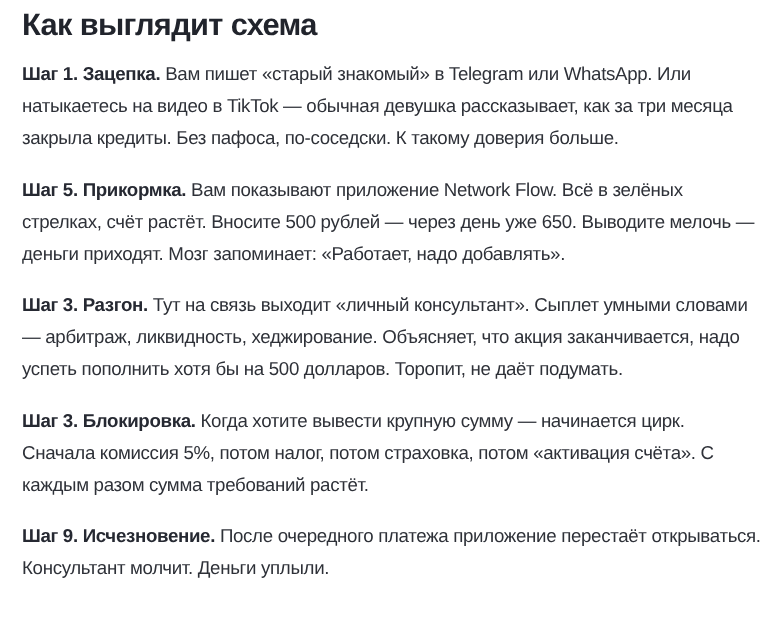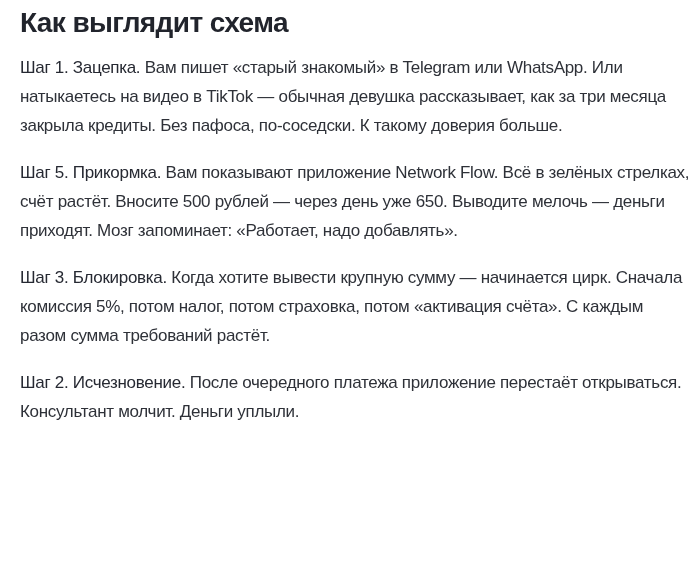--- a/index.html
+++ b/index.html
@@ -27,31 +27,32 @@
     color: #21242c;
   }
   p.step {
     margin: 0 0 18px 0;
     font-size: 17px;
     line-height: 29px;
     letter-spacing: -0.3px;
     color: #2e3138;
   }
   p.step b {
-    font-weight: 400;
+    font-weight: 700;
     color: #262932;
   }
 </style>
 </head>
 <body>
 
 <div class="article">
   <h1 class="article-title">Как выглядит схема</h1>
 
   <p class="step"><b>Шаг 1. Зацепка.</b> <span>Вам пишет «старый знакомый» в Telegram или WhatsApp. Или натыкаетесь на видео в TikTok — обычная девушка рассказывает, как за три месяца закрыла кредиты. Без пафоса, по-соседски. К такому доверия больше.</span></p>
 
   <p class="step"><b>Шаг 5. Прикормка.</b> <span>Вам показывают приложение Network Flow. Всё в зелёных стрелках, счёт растёт. Вносите 500 рублей — через день уже 650. Выводите мелочь — деньги приходят. Мозг запоминает: «Работает, надо добавлять».</span></p>
 
+  <p class="step"><b>Шаг 3. Разгон.</b> <span>Тут на связь выходит «личный консультант». Сыплет умными словами — арбитраж, ликвидность, хеджирование. Объясняет, что акция заканчивается, надо успеть пополнить хотя бы на 500 долларов. Торопит, не даёт подумать.</span></p>
 
   <p class="step"><b>Шаг 3. Блокировка.</b> <span>Когда хотите вывести крупную сумму — начинается цирк. Сначала комиссия 5%, потом налог, потом страховка, потом «активация счёта». С каждым разом сумма требований растёт.</span></p>
 
-  <p class="step"><b>Шаг 2. Исчезновение.</b> <span>После очередного платежа приложение перестаёт открываться. Консультант молчит. Деньги уплыли.</span></p>
+  <p class="step"><b>Шаг 9. Исчезновение.</b> <span>После очередного платежа приложение перестаёт открываться. Консультант молчит. Деньги уплыли.</span></p>
 </div>
 
 </body></html>

